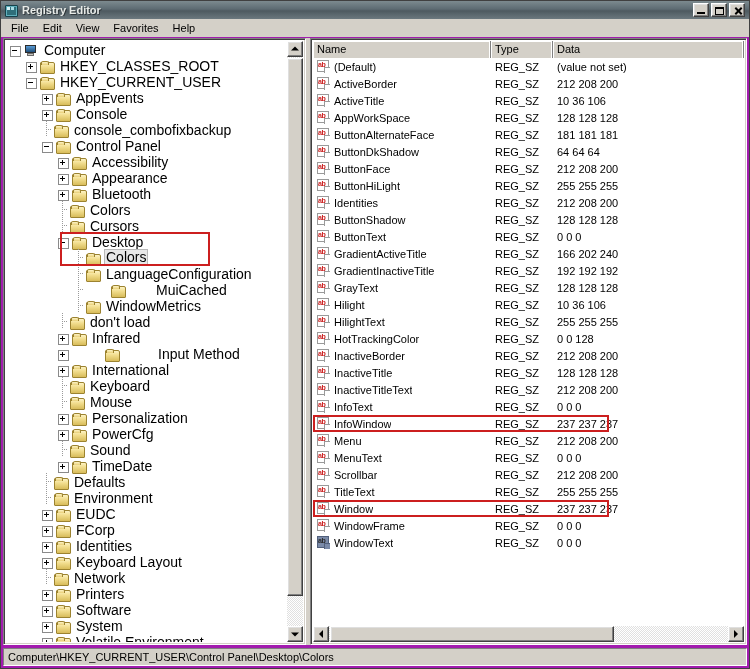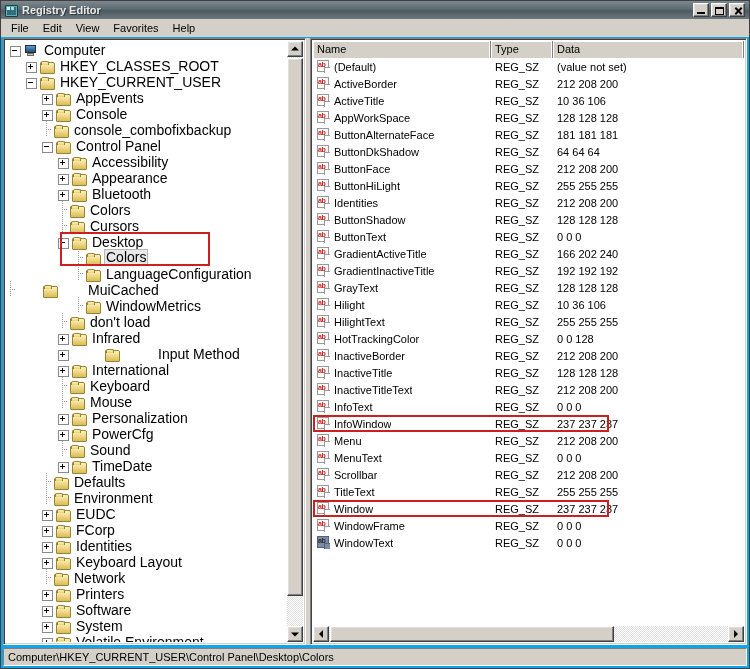--- a/index.html
+++ b/index.html
@@ -5,21 +5,21 @@
   html,body{margin:0;padding:0;}
   body{
     width:750px;height:669px;overflow:hidden;
     font-family:"Liberation Sans","DejaVu Sans",sans-serif;
     font-size:11px;
     background:#d4d0c8;
     -webkit-font-smoothing:none;
   }
   #app{
     width:750px;height:669px;position:relative;
-    background:#0ea5e9;
+    background:#a21caf;
     border:1px solid #404040;
     box-sizing:border-box;
   }
 
   
   .titlebar{
     height:18px;
     background:linear-gradient(to bottom,#7c8a8f 0%,#5d6b72 45%,#4e5a60 55%,#6b787e 100%);
     display:flex;align-items:center;
     padding:0 2px 0 3px;
@@ -375,21 +375,21 @@
           <div class="tnode" style="padding-left: 68px;">
             <span class="dots stub"></span>
             <span class="folder"></span>
             <span class="tlabel sel">Colors</span>
           </div>
           <div class="tnode" style="padding-left: 68px;">
             <span class="dots stub"></span>
             <span class="folder"></span>
             <span class="tlabel">LanguageConfiguration</span>
           </div>
-          <div class="tnode" style=" gap: 25px;">
+          <div class="tnode" style="padding-left: 68px; gap: 25px;">
             <span class="dots stub"></span>
             <span class="folder"></span>
             <span class="tlabel">MuiCached</span>
           </div>
           <div class="tnode" style="padding-left: 68px;">
             <span class="dots stub"></span>
             <span class="folder"></span>
             <span class="tlabel">WindowMetrics</span>
           </div>
           <div class="tnode" style="padding-left: 52px;">

